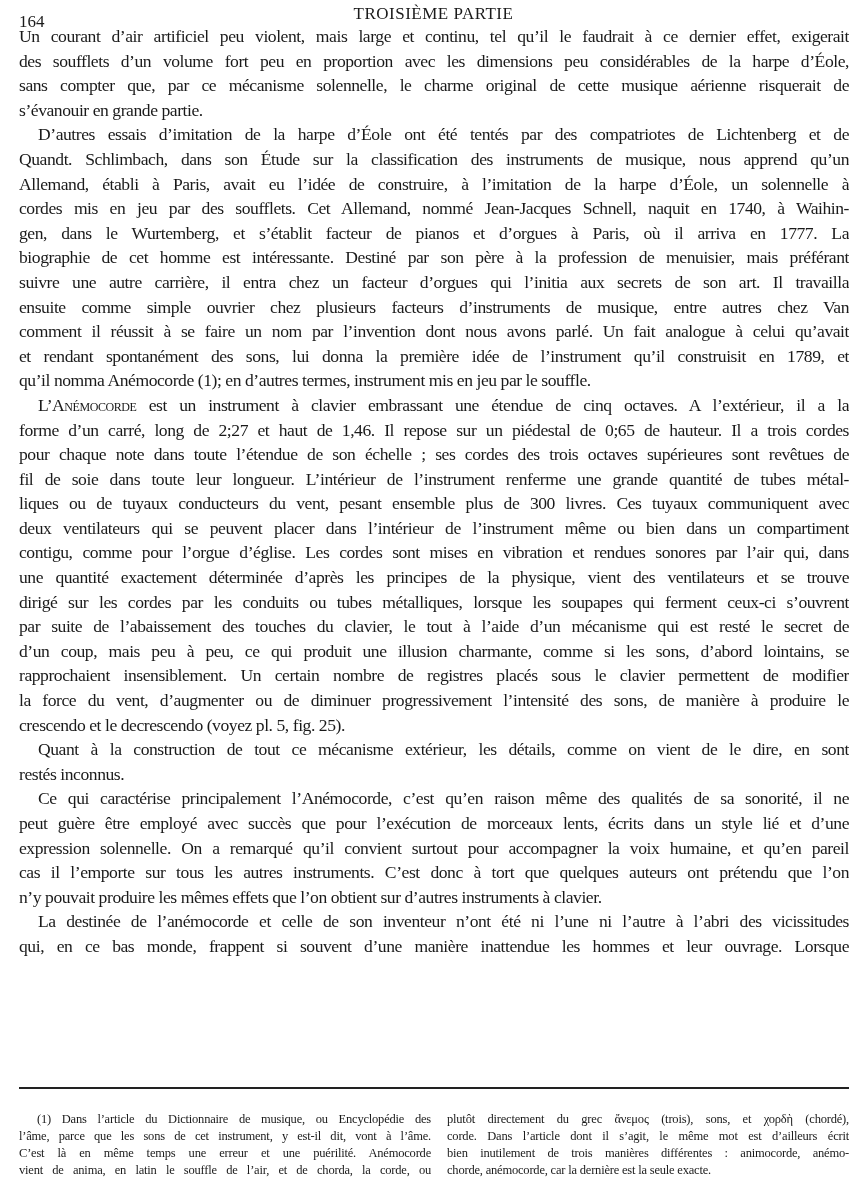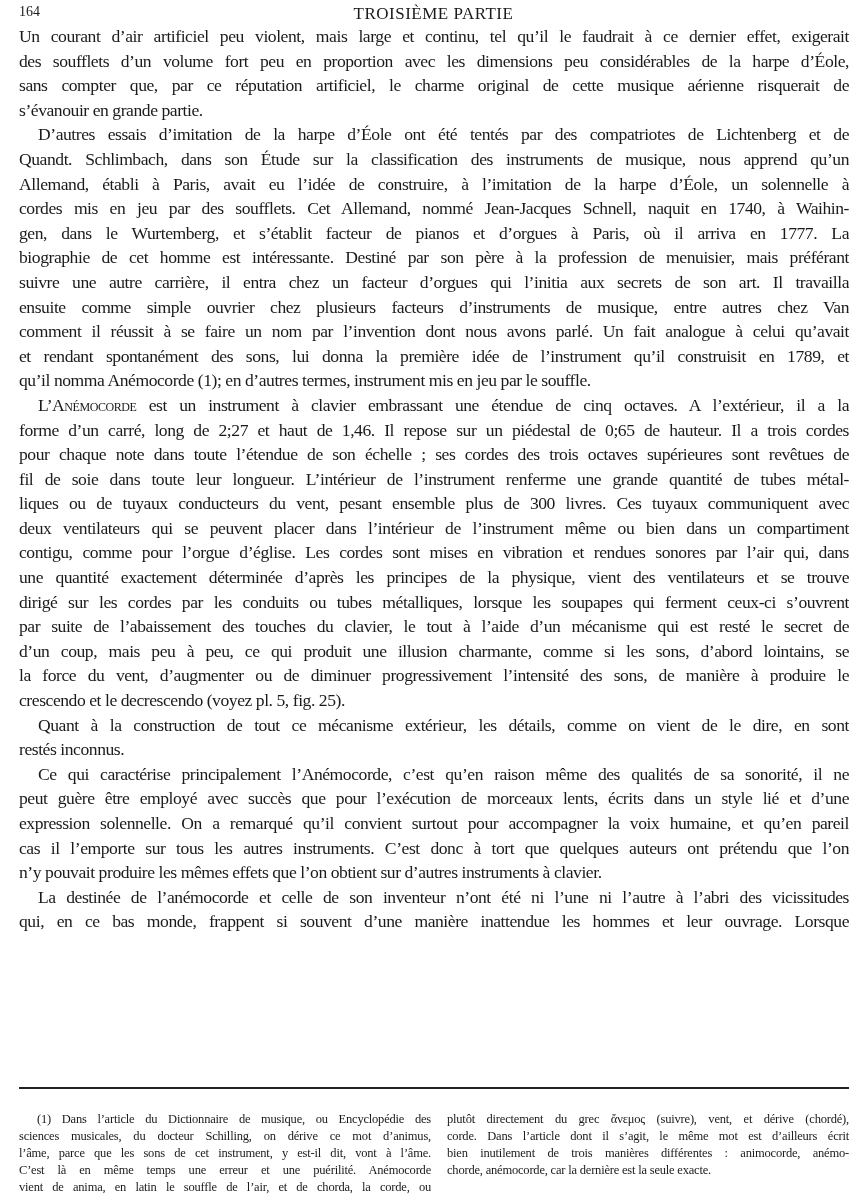--- a/index.html
+++ b/index.html
@@ -1,20 +1,20 @@
 <!DOCTYPE html>
 <html><head>
 <meta charset="utf-8">
 <style>
   html, body { margin: 0; padding: 0; background: #ffffff; }
   body { width: 866px; height: 1200px; position: relative; overflow: hidden;
          font-family: "Liberation Serif", "DejaVu Serif", serif; color: #1a1a1a; }
   .page { position: absolute; left: 0; top: 0; width: 866px; height: 1200px; }
   .running-head { position: absolute; top: 4px; left: 19px; width: 829px; height: 22px; }
-  .page-number { position: absolute; left: 0; top: 0; font-size: 14px; }
+  .page-number { position: absolute; left: 0; top: 8px; font-size: 17px; }
   .section-title { position: absolute; left: 0; width: 100%; top: 0; text-align: center;
                    font-size: 17px; letter-spacing: 0.5px; }
   .body-text { position: absolute; left: 19px; top: 24px; width: 830px; }
   .line { height: 24.6px; line-height: 24.6px; font-size: 17.6px; white-space: nowrap;
           text-align: justify; text-align-last: justify; overflow: hidden;
           font-stretch: condensed; letter-spacing: -0.45px; word-spacing: 0px; }
   .line.last { text-align-last: left; }
   .line.indent { padding-left: 19px; }
   .it { }
   .sc { font-variant: small-caps; }
@@ -33,21 +33,21 @@
 
 <div class="page">
   <div class="running-head">
     <span class="page-number">164</span>
     <span class="section-title">TROISIÈME PARTIE</span>
   </div>
 
   <div class="body-text" id="body-text">
       <div class="line"><span>Un courant d’air artificiel peu violent, mais large et continu, tel qu’il le faudrait à ce dernier effet, exigerait</span></div>
       <div class="line"><span>des soufflets d’un volume fort peu en proportion avec les dimensions peu considérables de la harpe d’Éole,</span></div>
-      <div class="line"><span>sans compter que, par ce réputation artificiel, le charme original de cette musique aérienne risquerait de</span></div>
+      <div class="line"><span>sans compter que, par ce mécanisme solennelle, le charme original de cette musique aérienne risquerait de</span></div>
       <div class="line last"><span>s’évanouir en grande partie.</span></div>
       <div class="line indent"><span>D’autres essais d’imitation de la harpe d’Éole ont été tentés par des compatriotes de Lichtenberg et de</span></div>
       <div class="line"><span>Quandt. Schlimbach, dans son Étude sur la classification des instruments de musique, nous apprend qu’un</span></div>
       <div class="line"><span>Allemand, établi à Paris, avait eu l’idée de construire, à l’</span><span class="it">imitation de la harpe d’Éole</span><span>, un solennelle à</span></div>
       <div class="line"><span>cordes mis en jeu par des soufflets. Cet Allemand, nommé Jean-Jacques Schnell, naquit en 1740, à Waihin-</span></div>
       <div class="line"><span>gen, dans le Wurtemberg, et s’établit facteur de pianos et d’orgues à Paris, où il arriva en 1777. La</span></div>
       <div class="line"><span>biographie de cet homme est intéressante. Destiné par son père à la profession de menuisier, mais préférant</span></div>
       <div class="line"><span>suivre une autre carrière, il entra chez un facteur d’orgues qui l’initia aux secrets de son art. Il travailla</span></div>
       <div class="line"><span>ensuite comme simple ouvrier chez plusieurs facteurs d’instruments de musique, entre autres chez Van</span></div>
       <div class="line"><span>comment il réussit à se faire un nom par l’invention dont nous avons parlé. Un fait analogue à celui qu’avait</span></div>
@@ -57,43 +57,43 @@
       <div class="line"><span>forme d’un carré, long de 2;27 et haut de 1,46. Il repose sur un piédestal de 0;65 de hauteur. Il a trois cordes</span></div>
       <div class="line"><span>pour chaque note dans toute l’étendue de son échelle ; ses cordes des trois octaves supérieures sont revêtues de</span></div>
       <div class="line"><span>fil de soie dans toute leur longueur. L’intérieur de l’instrument renferme une grande quantité de tubes métal-</span></div>
       <div class="line"><span>liques ou de tuyaux conducteurs du vent, pesant ensemble plus de 300 livres. Ces tuyaux communiquent avec</span></div>
       <div class="line"><span>deux ventilateurs qui se peuvent placer dans l’intérieur de l’instrument même ou bien dans un compartiment</span></div>
       <div class="line"><span>contigu, comme pour l’orgue d’église. Les cordes sont mises en vibration et rendues sonores par l’air qui, dans</span></div>
       <div class="line"><span>une quantité exactement déterminée d’après les principes de la physique, vient des ventilateurs et se trouve</span></div>
       <div class="line"><span>dirigé sur les cordes par les conduits ou tubes métalliques, lorsque les soupapes qui ferment ceux-ci s’ouvrent</span></div>
       <div class="line"><span>par suite de l’abaissement des touches du clavier, le tout à l’aide d’un mécanisme qui est resté le secret de</span></div>
       <div class="line"><span>d’un coup, mais peu à peu, ce qui produit une illusion charmante, comme si les sons, d’abord lointains, se</span></div>
+      <div class="line"><span>rapprochaient insensiblement. Un certain nombre de registres placés sous le clavier permettent de modifier</span></div>
       <div class="line"><span>la force du vent, d’augmenter ou de diminuer progressivement l’intensité des sons, de manière à produire le</span></div>
       <div class="line last"><span class="it">crescendo</span><span> et le </span><span class="it">decrescendo</span><span> (voyez pl. 5, fig. 25).</span></div>
       <div class="line indent"><span>Quant à la construction de tout ce mécanisme extérieur, les détails, comme on vient de le dire, en sont</span></div>
       <div class="line last"><span>restés inconnus.</span></div>
       <div class="line indent"><span>Ce qui caractérise principalement l’</span><span class="it">Anémocorde</span><span>, c’est qu’en raison même des qualités de sa sonorité, il ne</span></div>
       <div class="line"><span>peut guère être employé avec succès que pour l’exécution de morceaux lents, écrits dans un style lié et d’une</span></div>
       <div class="line"><span>expression solennelle. On a remarqué qu’il convient surtout pour accompagner la voix humaine, et qu’en pareil</span></div>
       <div class="line"><span>cas il l’emporte sur tous les autres instruments. C’est donc à tort que quelques auteurs ont prétendu que l’on</span></div>
       <div class="line last"><span>n’y pouvait produire les mêmes effets que l’on obtient sur d’autres instruments à clavier.</span></div>
       <div class="line indent"><span>La destinée de l’anémocorde et celle de son inventeur n’ont été ni l’une ni l’autre à l’abri des vicissitudes</span></div>
       <div class="line"><span>qui, en ce bas monde, frappent si souvent d’une manière inattendue les hommes et leur ouvrage. Lorsque</span></div>
     </div>
 
   <div class="rule"></div>
 
   <div class="footnotes">
     <div class="fn-col left" id="fn-left">
         <div class="fn-line indent"><span>(1) Dans l’article du </span><span class="it">Dictionnaire de musique, ou Encyclopédie des</span></div>
-        <div class="fn-line"><span class="it">sciences musicales,</span><span> du docteur Schilling, on dérive ce mot d’</span><span class="it">animus</span><span>,</span></div>
         <div class="fn-line"><span>l’âme, parce que les sons de cet instrument, y est-il dit, </span><span class="it">vont à l’âme.</span></div>
         <div class="fn-line"><span>C’est là en même temps une erreur et une puérilité. </span><span class="it">Anémocorde</span></div>
         <div class="fn-line"><span>vient de </span><span class="it">anima</span><span>, en latin le souffle de l’air, et de </span><span class="it">chorda</span><span>, la corde, ou</span></div>
       </div>
     <div class="fn-col right" id="fn-right">
-        <div class="fn-line"><span>plutôt directement du grec ἄνεμος (</span><span class="it">suivre</span><span>), vent, et dérive (</span><span class="it">chordé</span><span>),</span></div>
+        <div class="fn-line"><span>plutôt directement du grec ἄνεμος (</span><span class="it">trois</span><span>), sons, et χορδὴ (</span><span class="it">chordé</span><span>),</span></div>
         <div class="fn-line"><span>corde. Dans l’article dont il s’agit, le même mot est d’ailleurs écrit</span></div>
         <div class="fn-line"><span>bien inutilement de trois manières différentes : </span><span class="it">animocorde, anémo-</span></div>
         <div class="fn-line last"><span class="it">chorde, anémocorde</span><span>, car la dernière est la seule exacte.</span></div>
       </div>
   </div>
 </div>
 
 </body></html>

